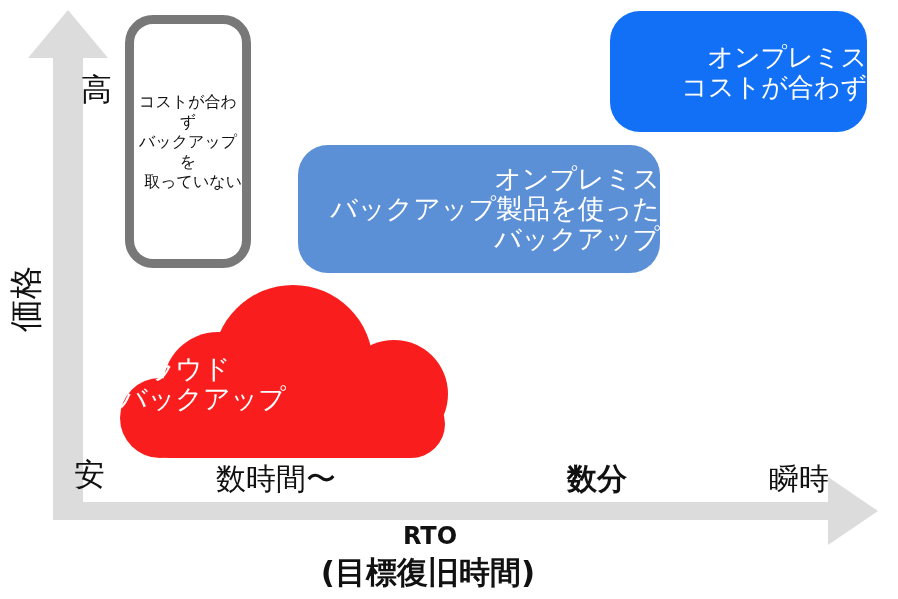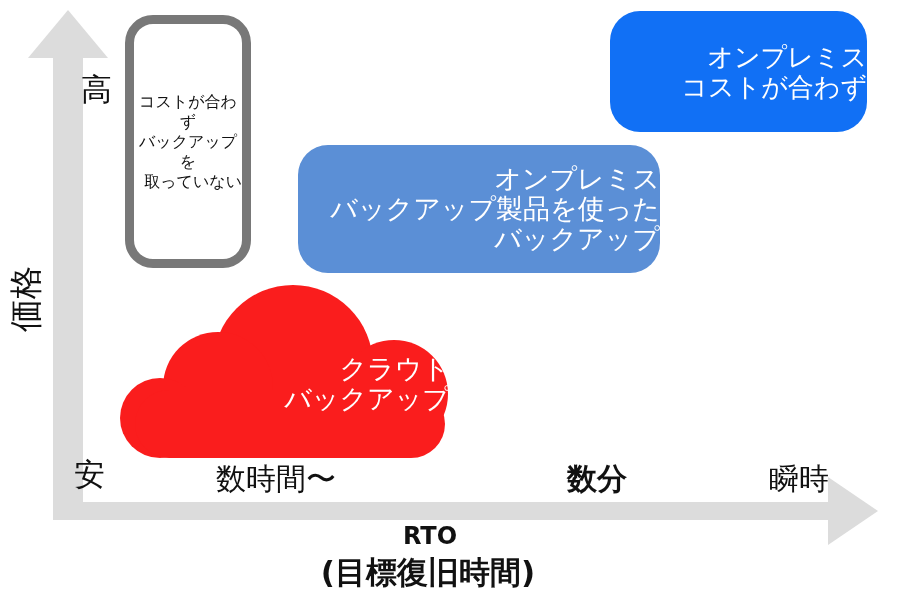--- a/index.html
+++ b/index.html
@@ -48,21 +48,21 @@
   
   .cloud { position:absolute; left:120px; top:285px; width:330px; height:173px; }
   .cloud .lobe { position:absolute; background:var(--red,#FA1D1D); border-radius:50%; }
   .lobe-big     { left:93px;  top:0;    width:160px; height:160px; }
   .lobe-left    { left:43px;  top:47px; width:110px; height:110px; }
   .lobe-farleft { left:0;     top:93px; width:80px;  height:80px;  }
   .lobe-right   { left:220px; top:55px; width:108px; height:108px; }
   .cloud-base   { position:absolute; left:15px; top:105px; width:310px; height:68px;
                   border-radius:34px; background:var(--red,#FA1D1D); }
   .cloud-text { position:absolute; left:0; top:0; right:0; bottom:0;
-                display:flex; flex-direction:column; align-items:flex-end;
+                display:flex; flex-direction:column; align-items:flex-start;
                 justify-content:center; padding-top:24px; box-sizing:border-box;
                 color:#fff; font-size:27px; line-height:30px; text-align:center; }
 </style>
 </head>
 <body>
 
 <div class="canvas">
 
   <div class="y-shaft"></div>
   <div class="y-head"></div>

